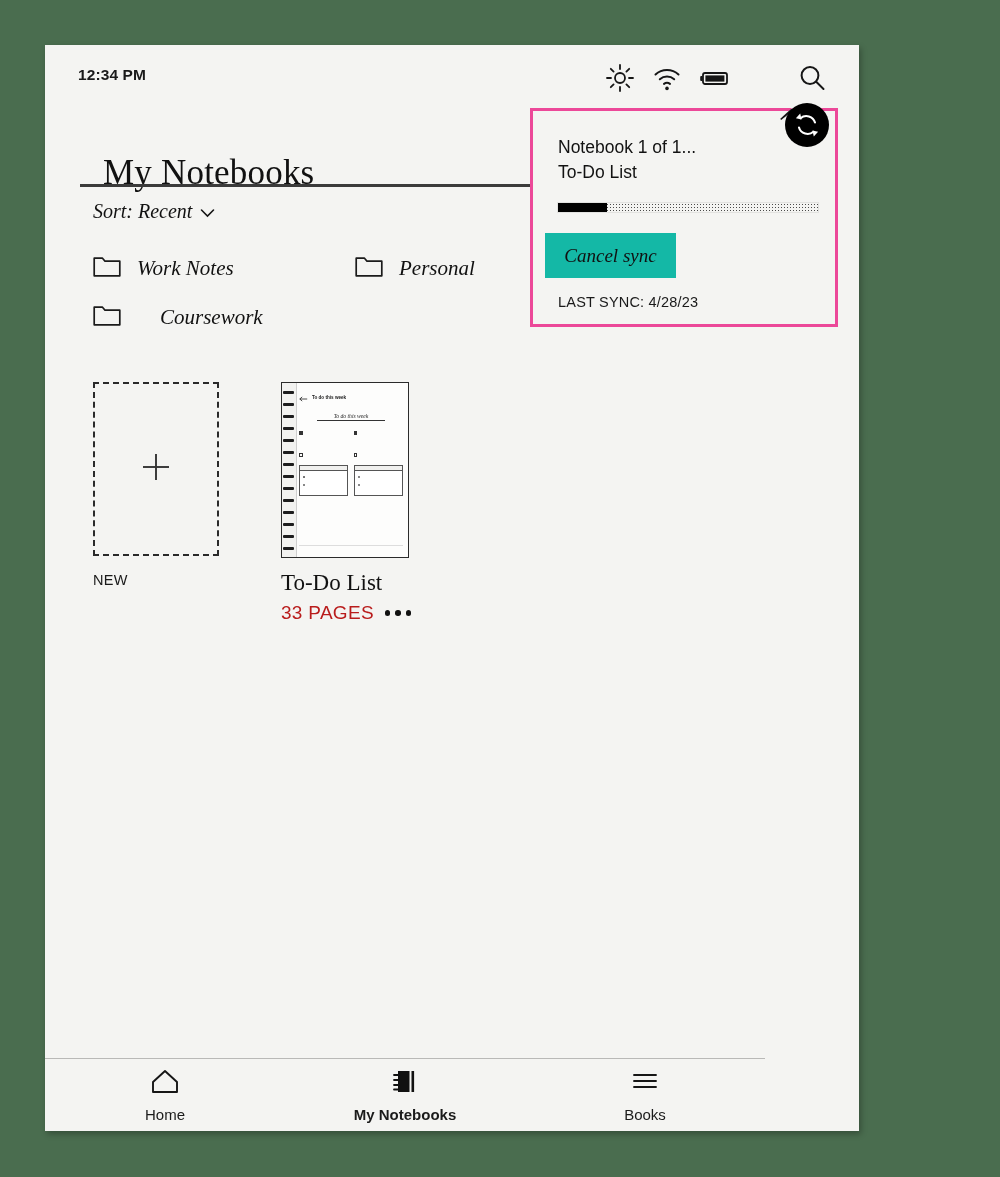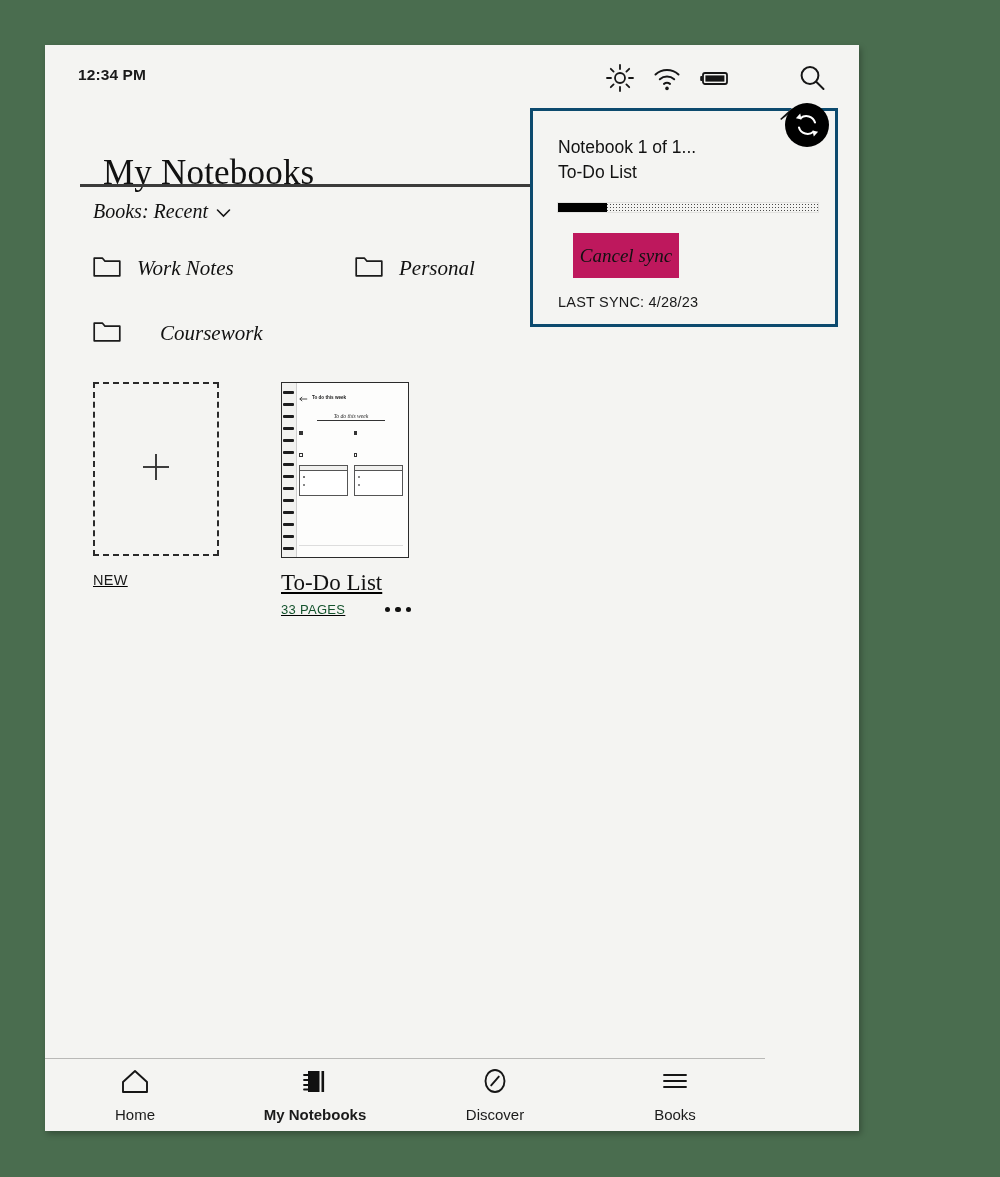--- a/index.html
+++ b/index.html
@@ -95,34 +95,34 @@
   }
   .folder-row {
     position: absolute;
     display: flex;
     align-items: center;
     gap: 16px;
   }
   .folder-row.c0 { left: 0px; }
   .folder-row.c1 { left: 262px; }
   .folder-row.r0 { top: 0px; }
-  .folder-row.r1 { top: 65px; gap: 39px; }
+  .folder-row.r1 { top: 49px; gap: 39px; }
   .folder-label {
     font-family: "Liberation Serif", serif;
     font-style: italic;
     font-size: 21px;
     color: #111;
   }
 
   
   #notebook-grid {
     position: absolute;
     left: 48px; top: 337px;
   }
-  .grid-item { position: absolute; top: 0; text-decoration: underline; }
+  .grid-item { position: absolute; top: 0; }
   .grid-item.slot0 { left: 0px; }
   .grid-item.slot1 { left: 188px; }
 
   #new-tile {
     width: 126px; height: 174px;
     border: 2px dashed #2a2a2a;
     background: #f4f4f2;
     position: relative;
     box-sizing: border-box;
   }
@@ -234,34 +234,34 @@
     font-size: 23px;
     color: #111;
   }
   #nb-meta-row {
     margin-top: 6px;
     display: flex;
     align-items: center;
     width: 130px;
     justify-content: space-between;
   }
-  #nb-pages { font-size: 13px; color: #14532d; letter-spacing: 0.3px; }
+  #nb-pages { font-size: 19px; color: #b91c1c; letter-spacing: 0.3px; }
   #nb-more { display: flex; gap: 5px; align-items: center; }
   #nb-more i {
     width: 5.5px; height: 5.5px; border-radius: 50%;
     background: #111; display: block;
   }
 
   
   #sync-popover {
     position: absolute;
     left: 485px; top: 63px;
     width: 308px; height: 219px;
     background: #f4f4f2;
-    border: 3px solid #0c4a6e;
+    border: 3px solid #ec4899;
     box-sizing: border-box;
     z-index: 30;
   }
   #popover-notch {
     position: absolute;
     left: 246px; top: -3px;
     width: 26px; height: 12px;
     background: #f4f4f2;
     clip-path: polygon(50% 0%, 100% 100%, 0% 100%);
   }
@@ -294,23 +294,23 @@
     border: 1px solid #e2e2e0;
     box-sizing: border-box;
   }
   #progress-fill {
     position: absolute; left: 0; top: 0;
     height: 100%;
     background: #000;
   }
   #cancel-sync-button {
     position: absolute;
-    left: 40px; top: 122px;
-    width: 106px; height: 45px;
-    background: #be185d;
+    left: 12px; top: 122px;
+    width: 131px; height: 45px;
+    background: #14b8a6;
     border: none;
     font-family: "Liberation Serif", serif;
     font-style: italic;
     font-size: 19px;
     color: #111;
     cursor: pointer;
   }
   #last-sync {
     position: absolute;
     left: 25px; top: 183px;
@@ -398,21 +398,21 @@
         <polygon points="6.2,1.6 7.6,7.4 1.9,6.2" fill="#ffffff"></polygon>
         <polygon points="19.8,24.4 18.4,18.6 24.1,19.8" fill="#ffffff"></polygon>
       </svg>
     </div>
   </div>
 
   <div id="page-title">My Notebooks</div>
   <div id="title-rule"></div>
 
   <div id="sort-control">
-    <span>Books: Recent</span>
+    <span>Sort: Recent</span>
     <span>
       <svg width="15" height="10" viewBox="0 0 15 10">
         <polyline points="1.5,2 7.5,8 13.5,2" fill="none" stroke="#161616" stroke-width="1.6" stroke-linecap="round"></polyline>
       </svg>
     </span>
   </div>
 
   <div id="folder-list">
     <div class="folder-row c0 r0">
       <span>
@@ -610,29 +610,20 @@
             <line x1="4" y1="8" x2="9" y2="8"></line>
             <line x1="4" y1="13" x2="9" y2="13"></line>
             <line x1="4" y1="18" x2="9" y2="18"></line>
             <line x1="4" y1="22.5" x2="9" y2="22.5"></line>
           </g>
         </svg>
       </span>
       <span class="nav-label">My Notebooks</span>
     </div>
 
-    <div class="nav-item">
-      <span>
-        <svg width="30" height="28" viewBox="0 0 30 28">
-          <ellipse cx="15" cy="14" rx="9.5" ry="11" fill="none" stroke="#161616" stroke-width="1.9"></ellipse>
-          <line x1="11.2" y1="18.4" x2="18.8" y2="9.6" stroke="#161616" stroke-width="1.9" stroke-linecap="round"></line>
-        </svg>
-      </span>
-      <span class="nav-label">Discover</span>
-    </div>
 
     <div class="nav-item">
       <span>
         <svg width="30" height="28" viewBox="0 0 30 28">
           <g stroke="#161616" stroke-width="1.9" stroke-linecap="round">
             <line x1="4" y1="8" x2="26" y2="8"></line>
             <line x1="4" y1="14" x2="26" y2="14"></line>
             <line x1="4" y1="20" x2="26" y2="20"></line>
           </g>
         </svg>

